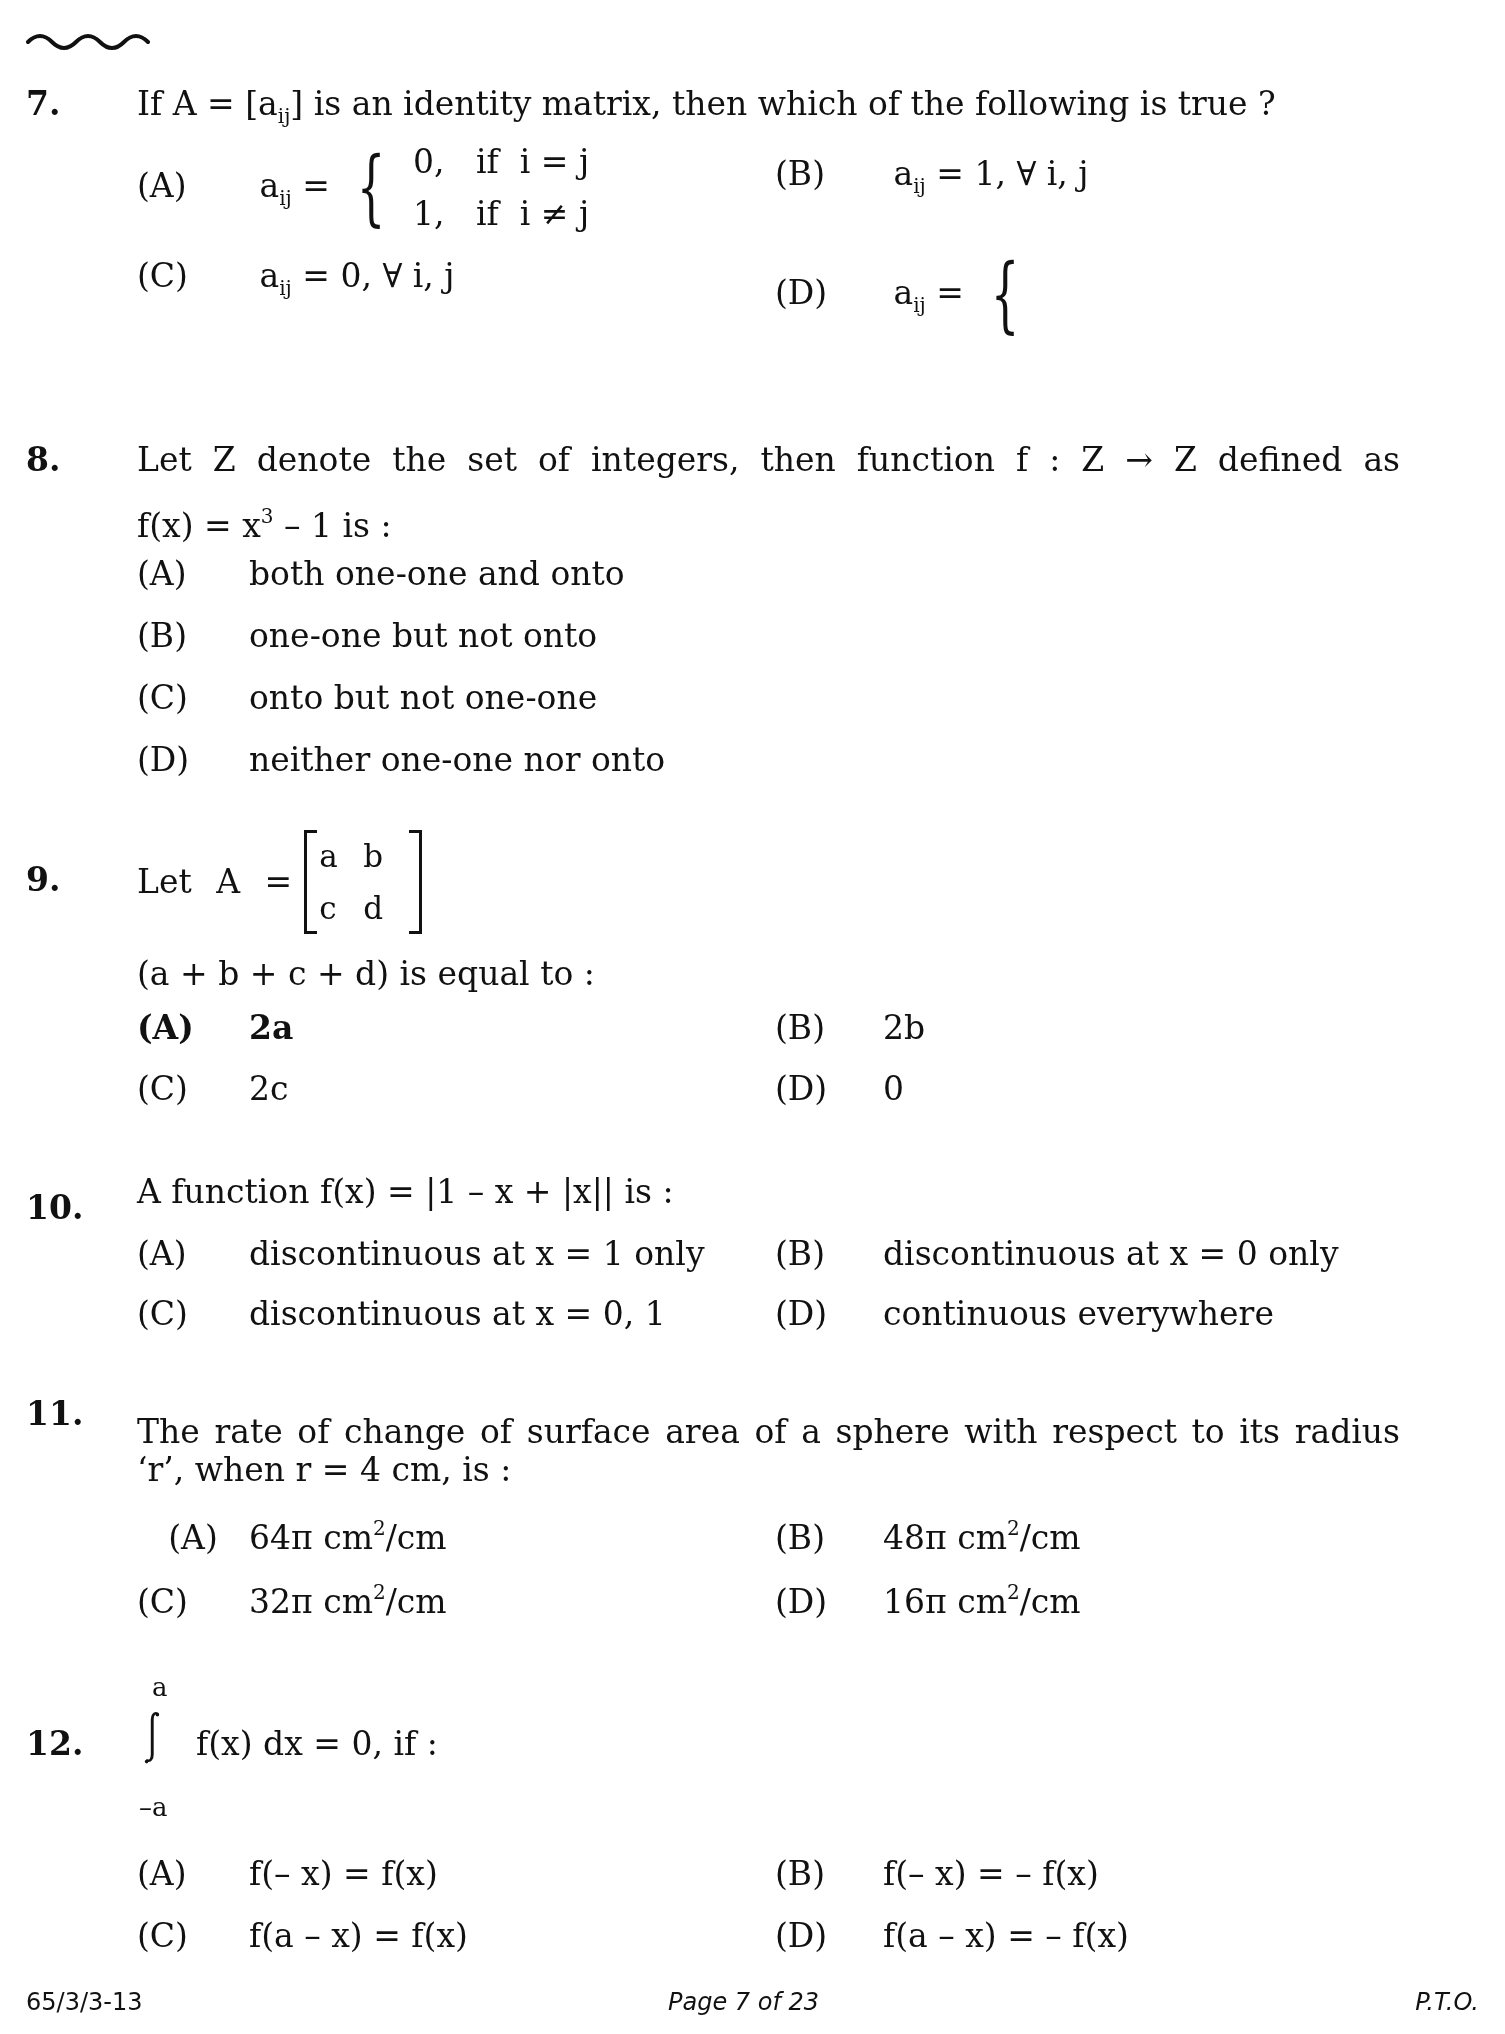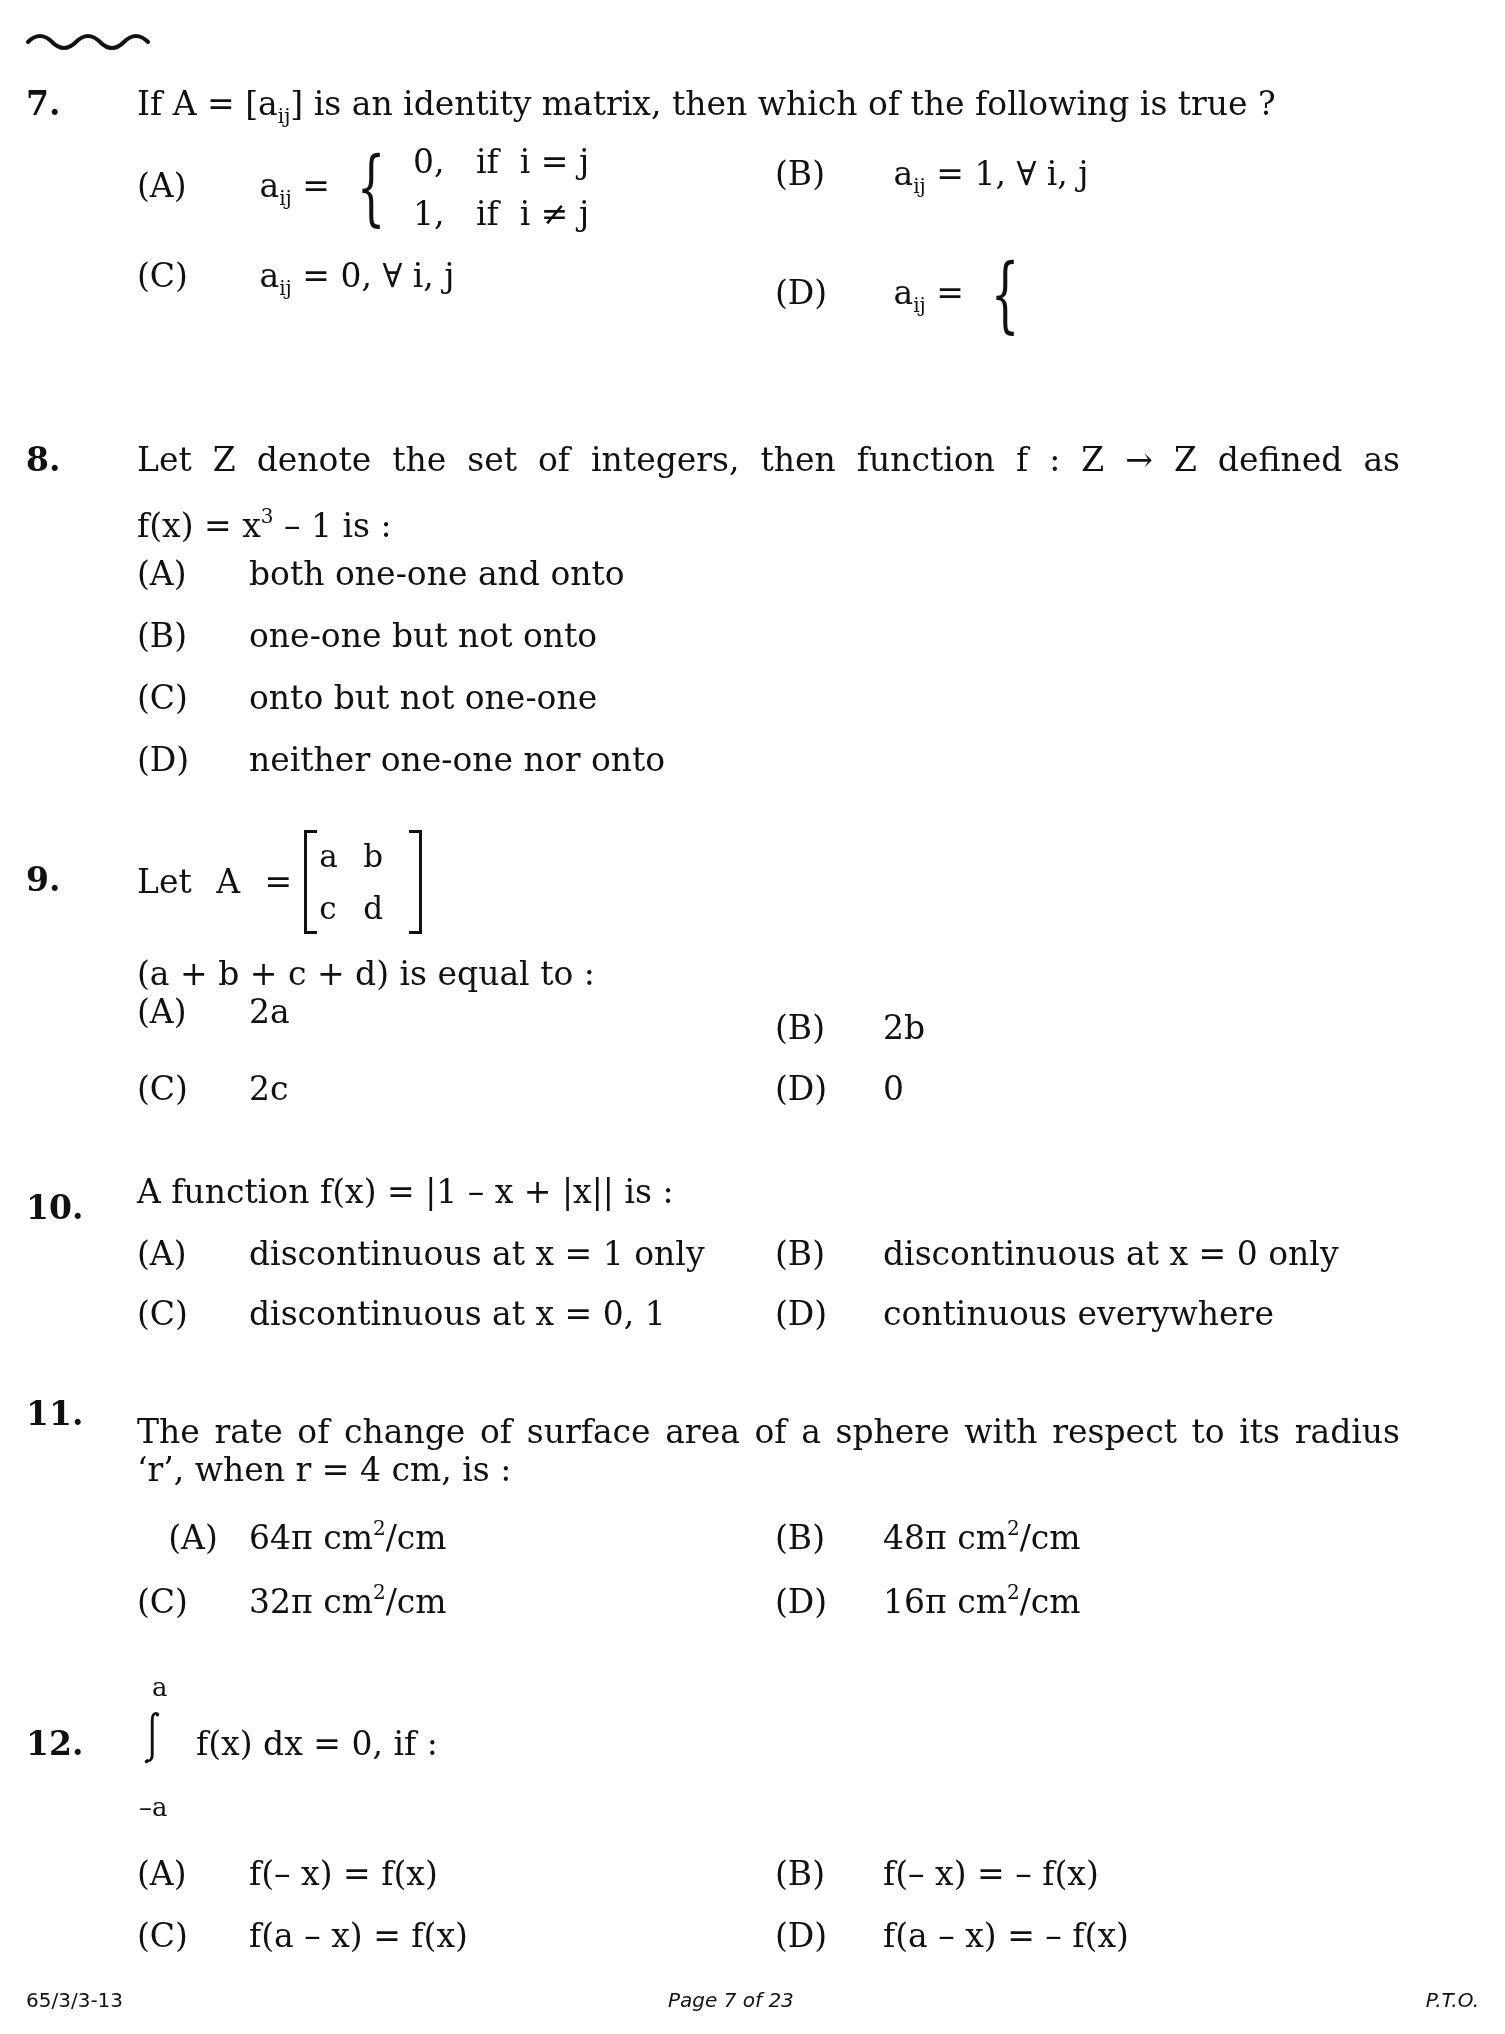--- a/index.html
+++ b/index.html
@@ -25,21 +25,21 @@
     .case-rows { display: inline-flex; flex-direction: column; font-size: 33px; line-height: 52px; }
     .case-rows span { white-space: pre; margin-left: 20px; }
     .matrix { display: inline-flex; align-items: stretch; vertical-align: middle; margin: 0 12px; }
     .mbr { width: 10px; border: 3px solid #111; }
     .mbr.l { border-right: none; }
     .mbr.r { border-left: none; }
     .mgrid { display: grid; grid-template-columns: 44px 44px; grid-template-rows: 52px 52px; text-align: center; line-height: 52px; font-size: 31px; padding: 0 2px; }
     .integral { position: absolute; left: 137px; top: 0; width: 50px; height: 150px; }
     .int-upper { position: absolute; left: 152px; font-size: 26px; }
     .int-lower { position: absolute; left: 139px; font-size: 26px; }
-    .footer { position: absolute; top: 1988px; font-family: "DejaVu Sans", sans-serif; font-size: 20px; font-style: italic; }
+    .footer { position: absolute; top: 1988px; font-family: "DejaVu Sans", sans-serif; font-size: 24px; font-style: italic; }
     .footer.left { left: 26px; font-style: normal; }
     .footer.center { left: 668px; }
     .footer.right { right: 26px; }
   </style>
 </head>
 <body>
 
 <div class="page">
 
   <svg class="squiggle" viewBox="0 0 130 30">
@@ -108,21 +108,21 @@
         <span class="mgrid">
           <span>a</span>
           <span>b</span>
           <span>c</span>
           <span>d</span>
         </span>
         <span class="mbr r"></span>
       </span>
     </div>
     <div class="qtext" style="top:116px;">(a + b + c + d) is equal to :</div>
-    <div class="opt optL" style="top:160px;">
+    <div class="opt optL" style="top:176px;font-weight:bold;">
       <span class="lbl">(A)</span><span>2a</span>
     </div>
     <div class="opt optR" style="top:176px;">
       <span class="lbl" style="width:108px;">(B)</span><span>2b</span>
     </div>
     <div class="opt optL" style="top:237px;">
       <span class="lbl">(C)</span><span>2c</span>
     </div>
     <div class="opt optR" style="top:237px;">
       <span class="lbl" style="width:108px;">(D)</span><span>0</span>

